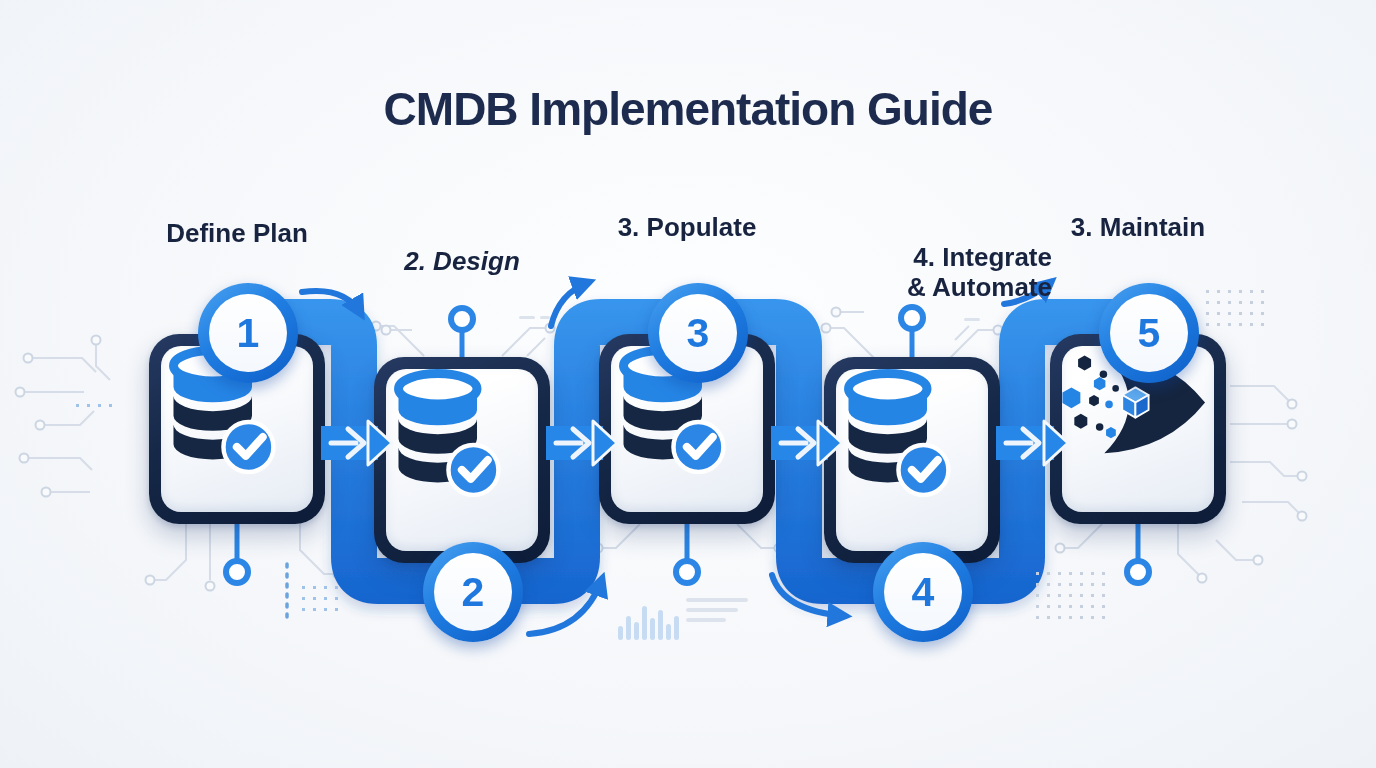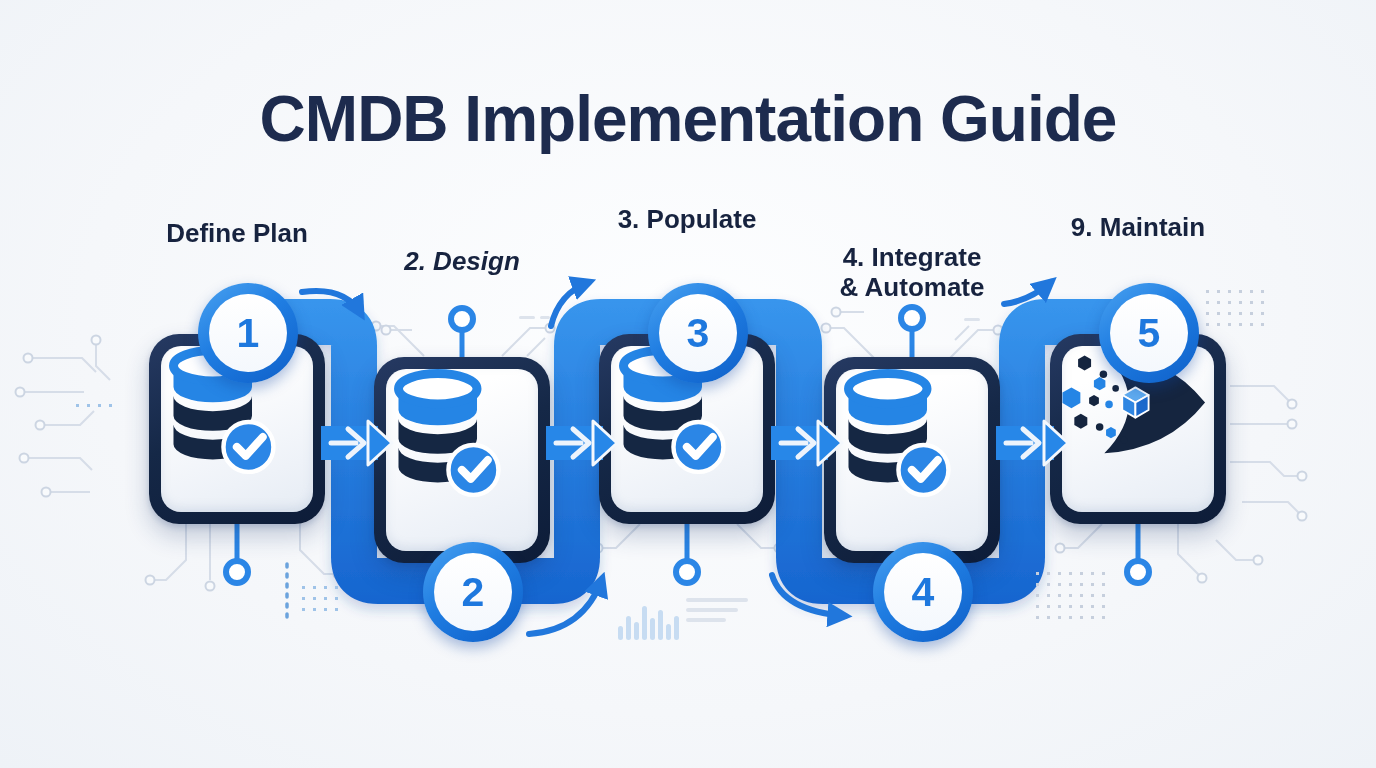--- a/index.html
+++ b/index.html
@@ -10,21 +10,21 @@
   }
   svg{position:absolute;left:0;top:0;pointer-events:none;}
   #bg-art{z-index:1;}
   #fg-art{z-index:4;}
   .dots{position:absolute;z-index:1;
     background-image:radial-gradient(circle, #c6cfdd 1.6px, transparent 1.9px);
     background-size:11px 11px;}
   .dots.blue{background-image:radial-gradient(circle, #9fc3e8 1.7px, transparent 2px);}
   .page-title{
     position:absolute;left:0;top:82px;width:100%;text-align:center;z-index:6;
-    font-size:64px;font-weight:800;color:#1d2b4e;letter-spacing:-1px;
+    font-size:46px;font-weight:800;color:#1d2b4e;letter-spacing:-1px;
   }
   .step-label{
     position:absolute;width:280px;text-align:center;z-index:6;
     font-size:26px;font-weight:700;color:#17233f;line-height:1.17;
   }
   .step-label span{display:block;}
   .card{
     position:absolute;width:176px;z-index:3;border-radius:30px;
     background:linear-gradient(155deg,#263a63 0%,#152847 45%,#0d1c38 100%);
     box-shadow:0 12px 24px rgba(25,55,110,.24), 0 3px 6px rgba(25,55,110,.18);
@@ -298,22 +298,22 @@
   </div>
 
 <div class="page-title">CMDB Implementation Guide</div>
 
 <div class="step-label" style="left:97px;top:218px;">
   <span>Define Plan</span>
 </div>
 <div class="step-label" style="left:322px;top:246px;font-style:italic;">
   <span>2. Design</span>
 </div>
-<div class="step-label" style="left:547px;top:204px;">
+<div class="step-label" style="left:547px;top:212px;">
   <span>3. Populate</span>
 </div>
-<div class="step-label" style="left:772px;top:242px;">
+<div class="step-label" style="left:772px;top:242px;text-align:right;">
   <span>4. Integrate</span>
   <span>&amp; Automate</span>
 </div>
 <div class="step-label" style="left:998px;top:212px;">
-  <span>9. Maintain</span>
+  <span>3. Maintain</span>
 </div>
 
 </body></html>

